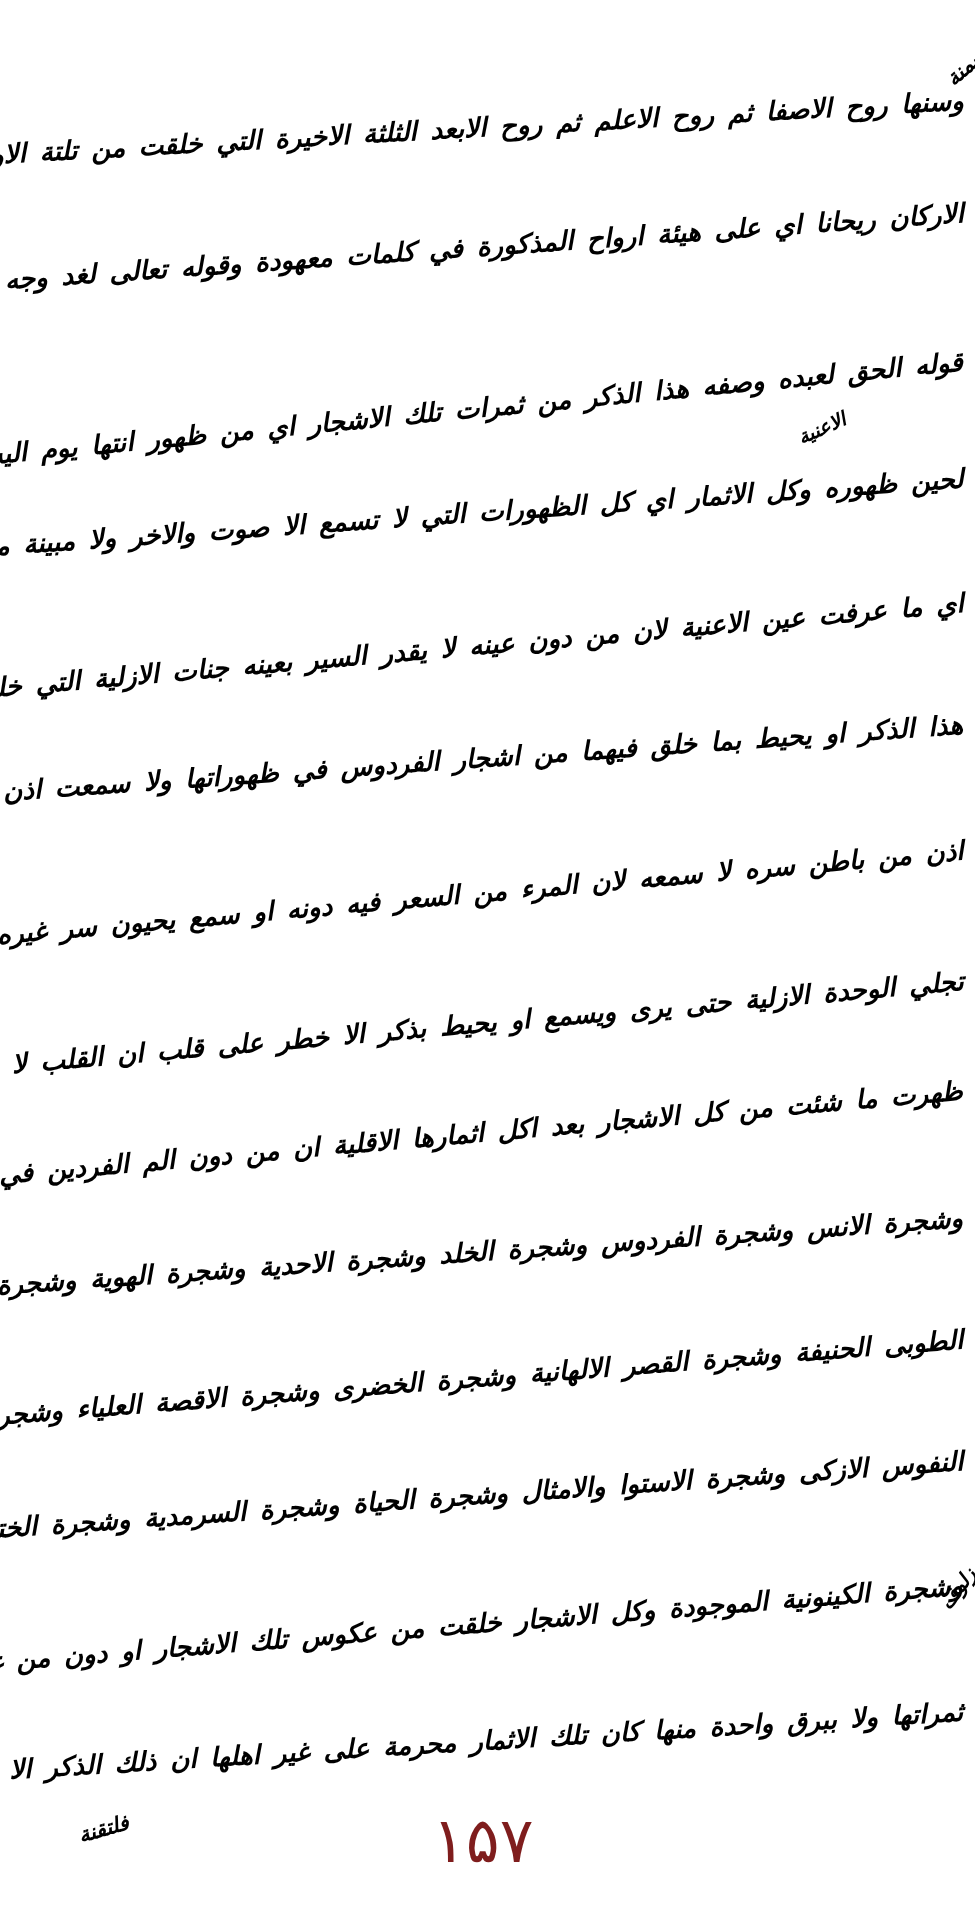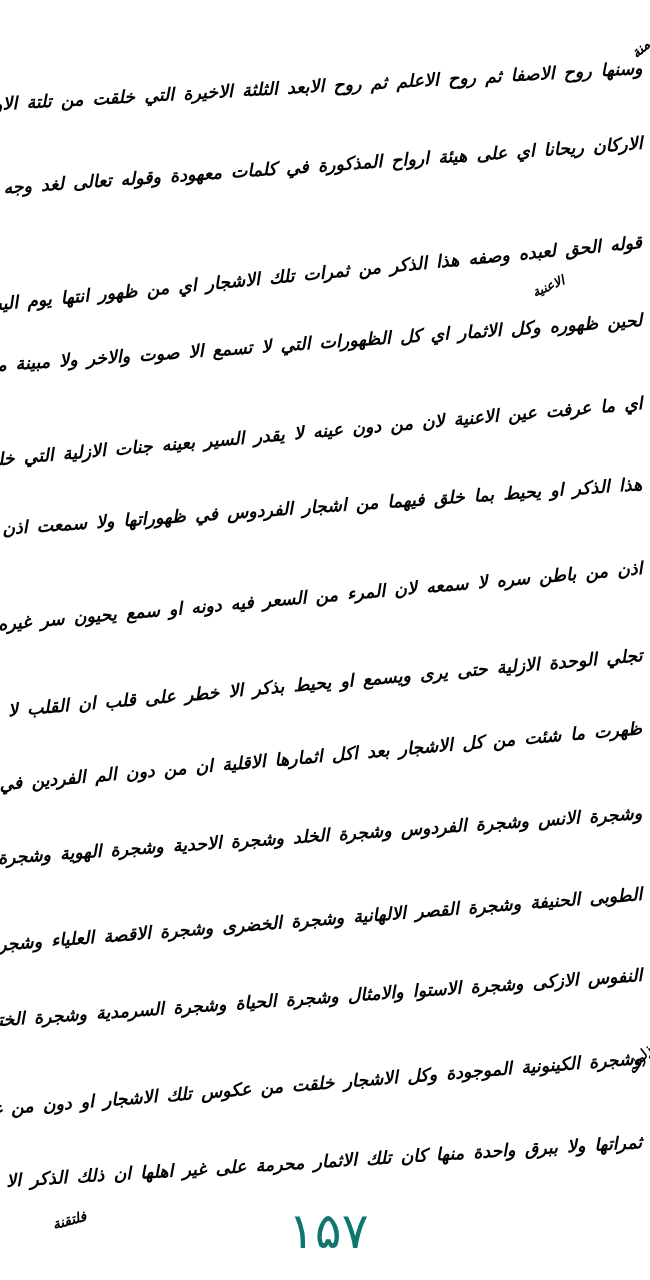--- a/index.html
+++ b/index.html
@@ -56,24 +56,24 @@
     transform-origin: 100% 50%;
   }
   .raised-1  { right: -6px; top: 26px;   font-size: 14px; transform: rotate(-42deg); }
   .raised-4  { right: 86px; top: 272px;  font-size: 13px; transform: rotate(-24deg); }
   .raised-13 { right: 2px;  top: 1040px; font-size: 13px; transform: rotate(-52deg); }
 
   .page-number {
     position: absolute;
     left: 288px;
     top: 1202px;
-    color: #0f766e;
+    color: #7f1d1d;
     font-family: "DejaVu Sans", sans-serif;
     font-weight: 400;
-    font-size: 50px;
+    font-size: 42px;
     letter-spacing: 10px;
     direction: rtl;
   }
   .catchword {
     position: absolute;
     left: 52px;
     top: 1212px;
     color: #000000;
     font-family: "DejaVu Sans", sans-serif;
     font-style: italic;

